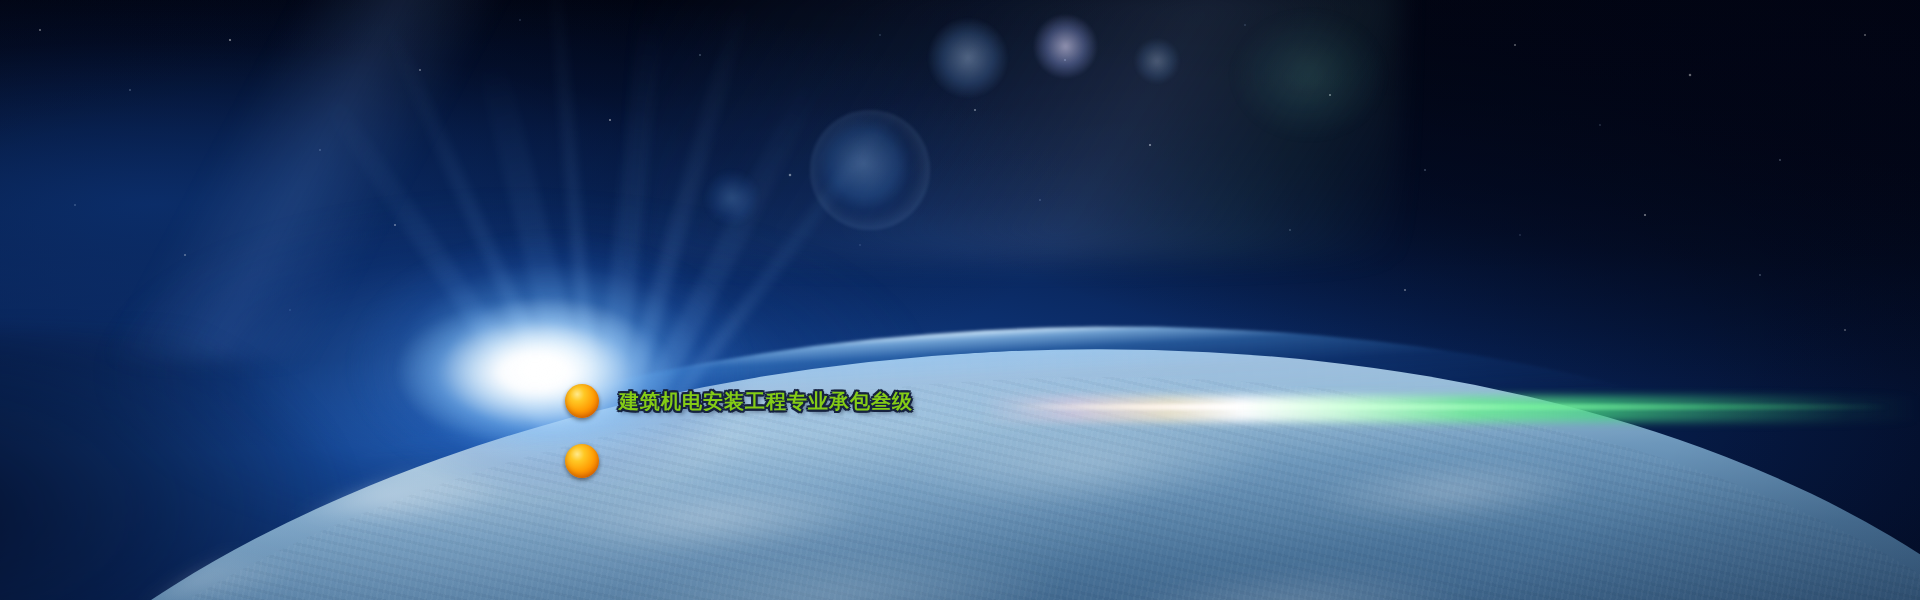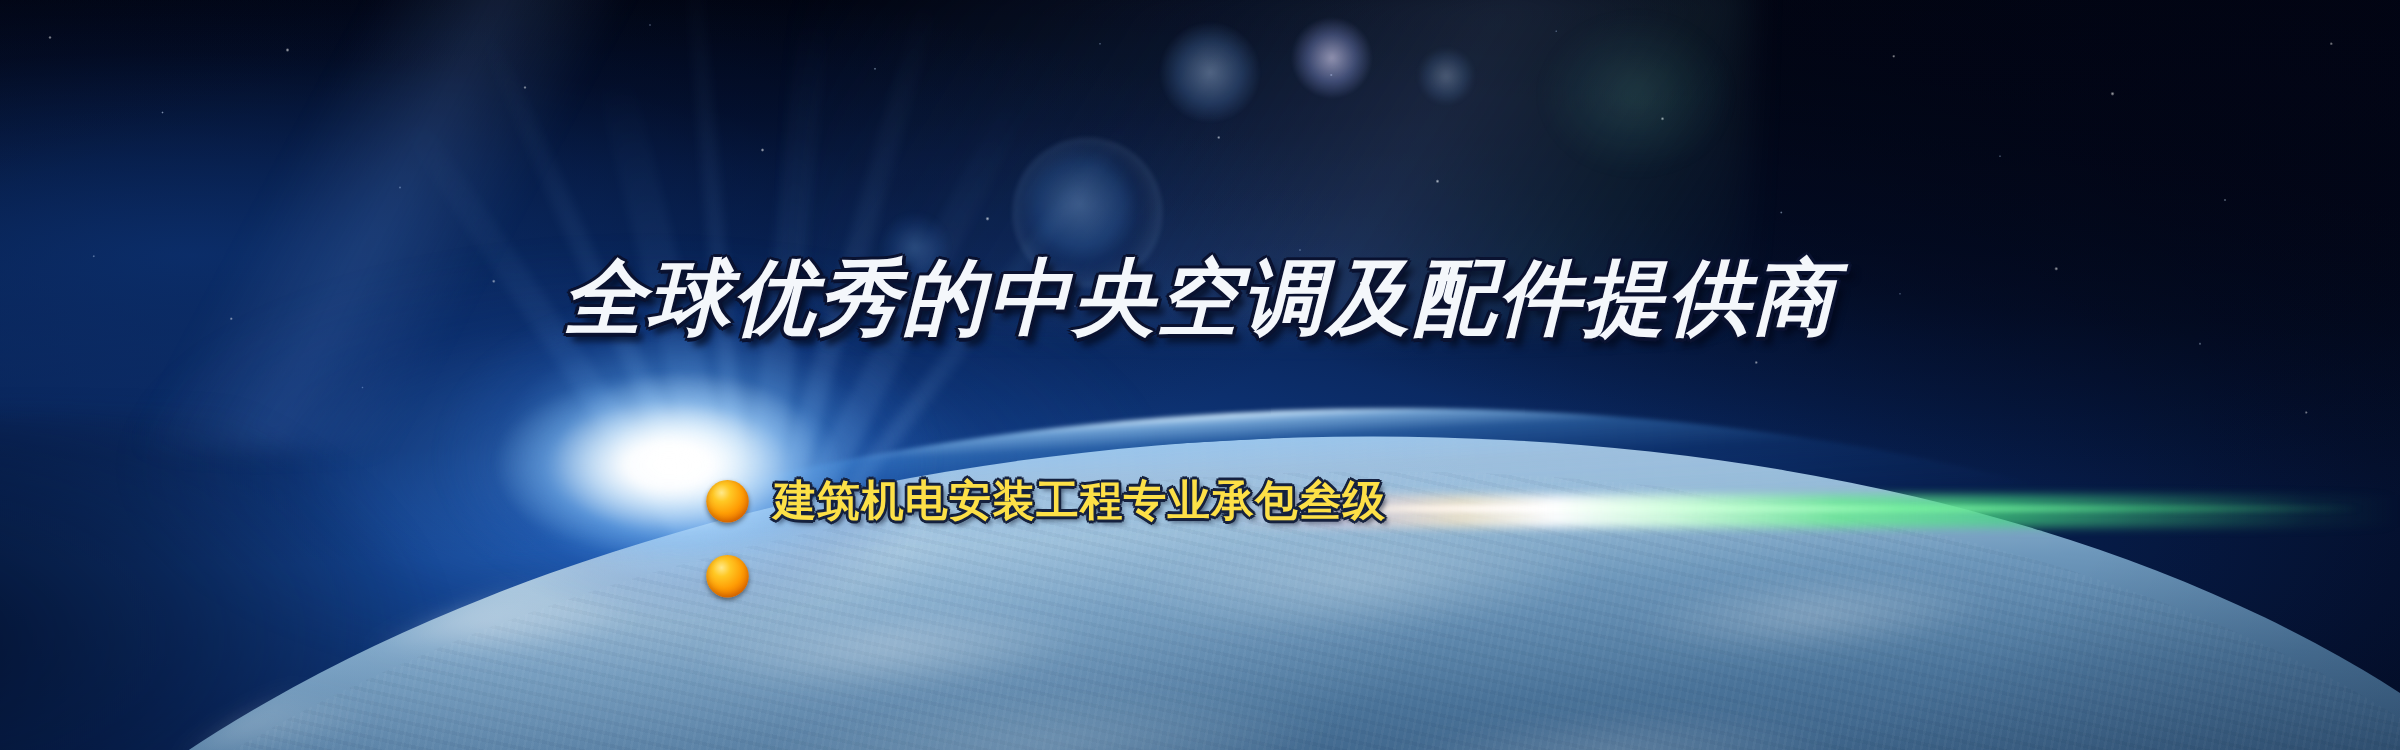--- a/index.html
+++ b/index.html
@@ -273,24 +273,24 @@
   }
   .bullet-dot {
     width: 34px; height: 34px;
     border-radius: 50%;
     flex: 0 0 auto;
     background: radial-gradient(circle at 36% 30%, #ffe98a 0%, #ffc824 22%, #ff9e05 52%, #f27a00 76%, #cf5f00 100%);
     box-shadow: 0 2px 4px rgba(0,0,0,.45), inset 0 -2px 5px rgba(150,60,0,.45);
     margin-right: 20px;
   }
   .bullet-text {
-    font-size: 34px;
+    font-size: 20px;
     font-weight: 700;
     line-height: 1;
-    color: #fde047;
+    color: #84cc16;
     white-space: nowrap;
     letter-spacing: 1px;
     text-shadow:
       -1.6px -1.6px 0 #16223f, 1.6px -1.6px 0 #16223f,
       -1.6px 1.6px 0 #16223f, 1.6px 1.6px 0 #16223f,
       -2.2px 0 0 #16223f, 2.2px 0 0 #16223f,
       0 -2.2px 0 #16223f, 0 2.2px 0 #16223f,
       3px 3px 4px rgba(4,12,32,.6);
   }
 </style>
@@ -335,21 +335,20 @@
   <div class="orb" id="orb-2"></div>
   <div class="orb" id="orb-3"></div>
   <div class="orb" id="orb-4"></div>
   <div class="orb" id="orb-5"></div>
   <div class="orb" id="orb-6"></div>
 
   <div class="layer" id="vignette"></div>
 
   <div id="content">
 
-    <div id="headline">全球优秀的中央空调及配件提供商</div>
 
     <div id="bullets">
 
       <div class="bullet-row">
         <span class="bullet-dot"></span>
         <span class="bullet-text">建筑机电安装工程专业承包叁级</span>
       </div>
 
       <div class="bullet-row">
         <span class="bullet-dot"></span>

